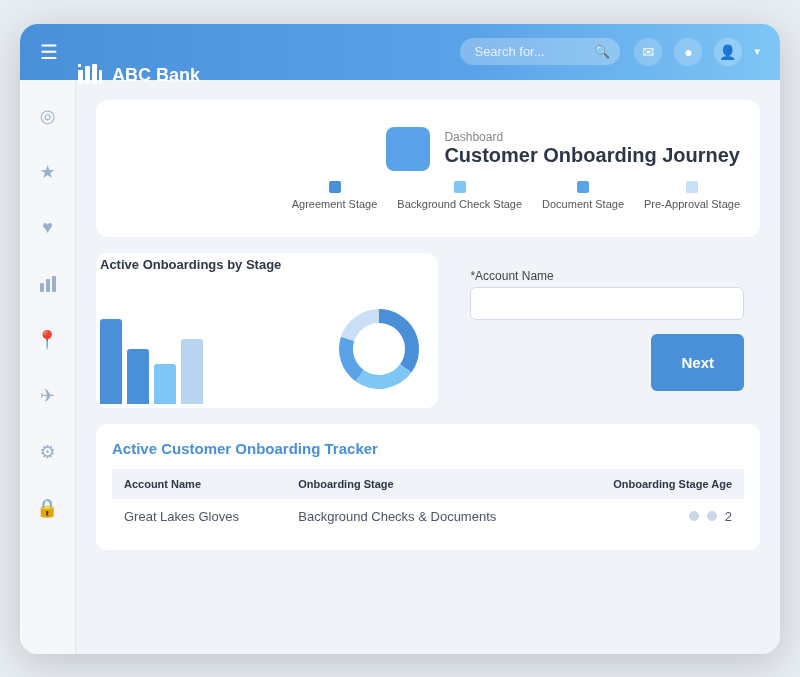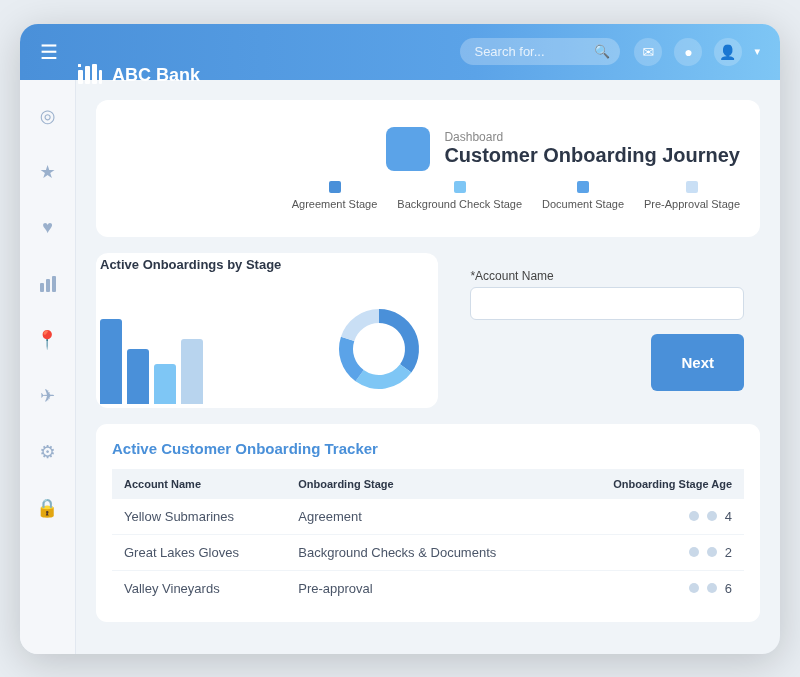--- a/index.html
+++ b/index.html
@@ -456,52 +456,30 @@
           <thead>
             <tr>
 
             <th>Account Name</th>
                 <th>Onboarding Stage</th>
                 <th style="text-align: right;">Onboarding Stage Age</th>
               </tr>
           </thead>
           <tbody>
 
-          <tr>
-                <td>Yellow Submarines</td>
-                <td>Agreement</td>
-                <td style="text-align: right;">
-                  <div class="stage-dots">
-    <span class="stage-dot"></span>
-    <span class="stage-dot"></span>
-    <span>4</span>
-  </div>
-                </td>
-              </tr>
               <tr>
                 <td>Great Lakes Gloves</td>
                 <td>Background  Checks &amp; Documents</td>
                 <td style="text-align: right;">
                   <div class="stage-dots">
     <span class="stage-dot"></span>
     <span class="stage-dot"></span>
     <span>2</span>
   </div>
                 </td>
               </tr>
-              <tr>
-                <td>Valley Vineyards</td>
-                <td>Pre-approval</td>
-                <td style="text-align: right;">
-                  <div class="stage-dots">
-    <span class="stage-dot"></span>
-    <span class="stage-dot"></span>
-    <span>6</span>
-  </div>
-                </td>
-              </tr>
             </tbody>
         </table>
       </div>
 
     </main>
   </div>
 </div>
 
 </body></html>

